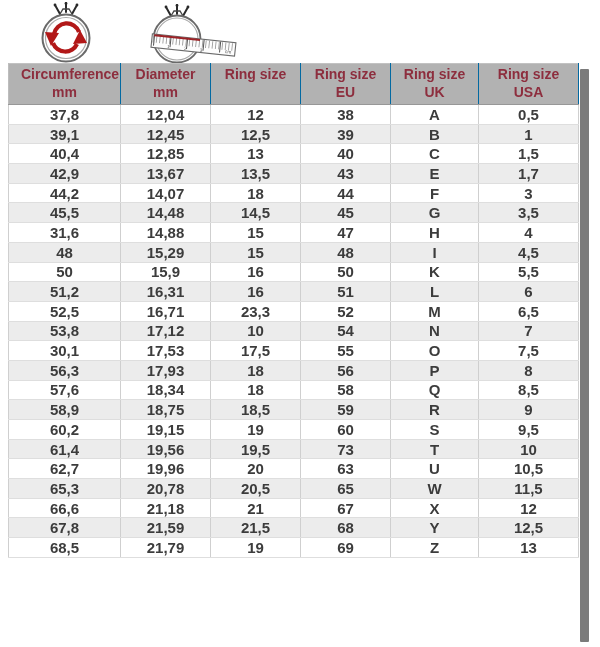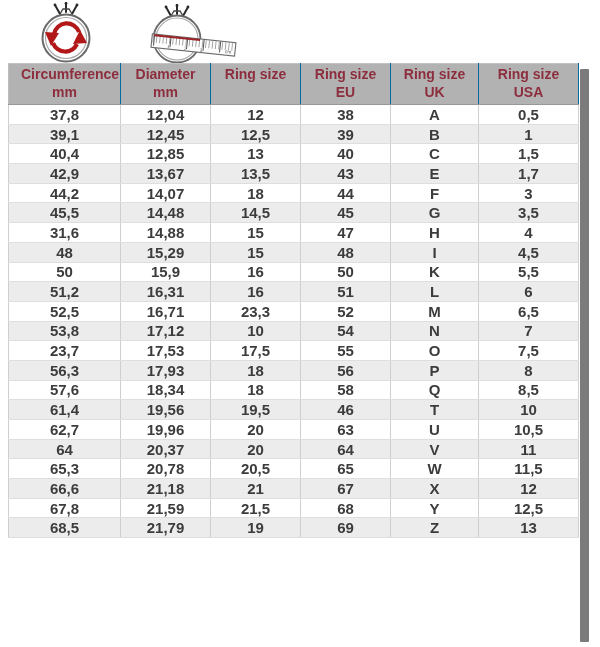--- a/index.html
+++ b/index.html
@@ -256,21 +256,21 @@
           </tr>
           <tr>
             <td>53,8</td>
             <td>17,12</td>
             <td>10</td>
             <td>54</td>
             <td>N</td>
             <td>7</td>
           </tr>
           <tr>
-            <td>23,7</td>
+            <td>30,1</td>
             <td>17,53</td>
             <td>17,5</td>
             <td>55</td>
             <td>O</td>
             <td>7,5</td>
           </tr>
           <tr>
             <td>56,3</td>
             <td>17,93</td>
             <td>18</td>
@@ -280,44 +280,52 @@
           </tr>
           <tr>
             <td>57,6</td>
             <td>18,34</td>
             <td>18</td>
             <td>58</td>
             <td>Q</td>
             <td>8,5</td>
           </tr>
           <tr>
+            <td>58,9</td>
+            <td>18,75</td>
+            <td>18,5</td>
+            <td>59</td>
+            <td>R</td>
+            <td>9</td>
+          </tr>
+          <tr>
+            <td>60,2</td>
+            <td>19,15</td>
+            <td>19</td>
+            <td>60</td>
+            <td>S</td>
+            <td>9,5</td>
+          </tr>
+          <tr>
             <td>61,4</td>
             <td>19,56</td>
             <td>19,5</td>
-            <td>46</td>
+            <td>73</td>
             <td>T</td>
             <td>10</td>
           </tr>
           <tr>
             <td>62,7</td>
             <td>19,96</td>
             <td>20</td>
             <td>63</td>
             <td>U</td>
             <td>10,5</td>
           </tr>
           <tr>
-            <td>64</td>
-            <td>20,37</td>
-            <td>20</td>
-            <td>64</td>
-            <td>V</td>
-            <td>11</td>
-          </tr>
-          <tr>
             <td>65,3</td>
             <td>20,78</td>
             <td>20,5</td>
             <td>65</td>
             <td>W</td>
             <td>11,5</td>
           </tr>
           <tr>
             <td>66,6</td>
             <td>21,18</td>

